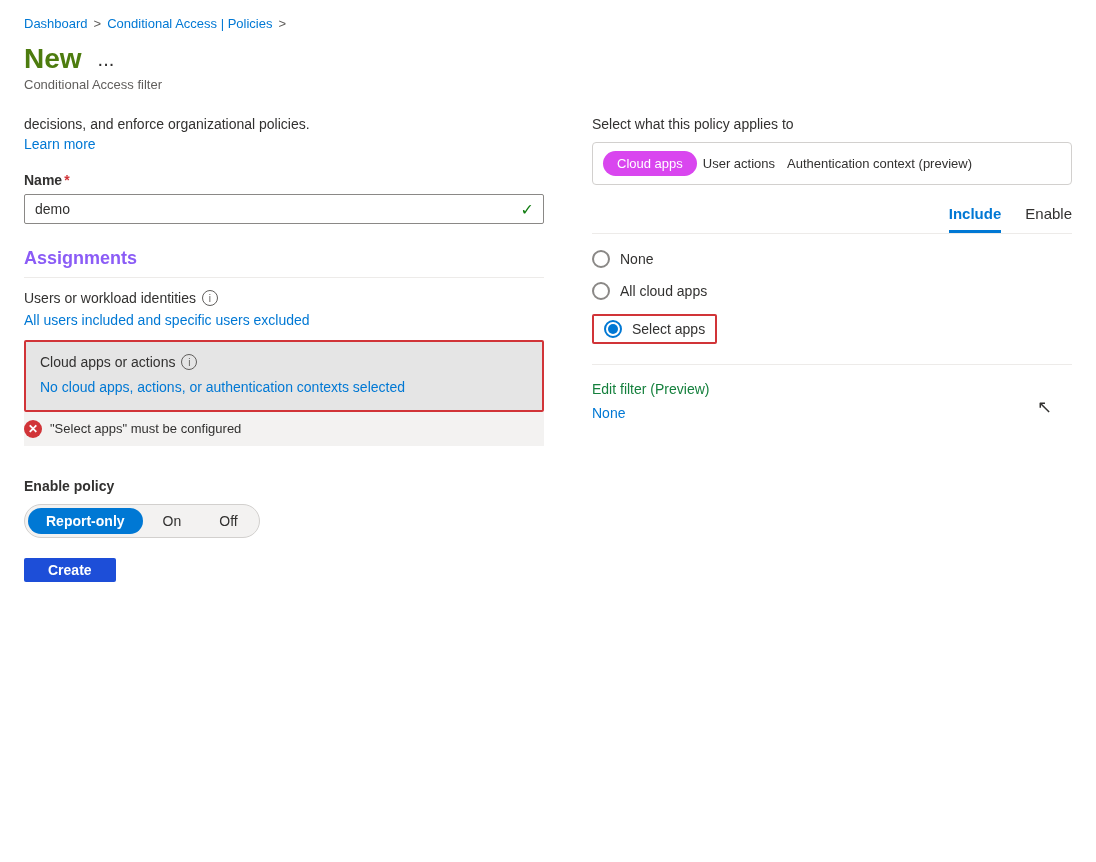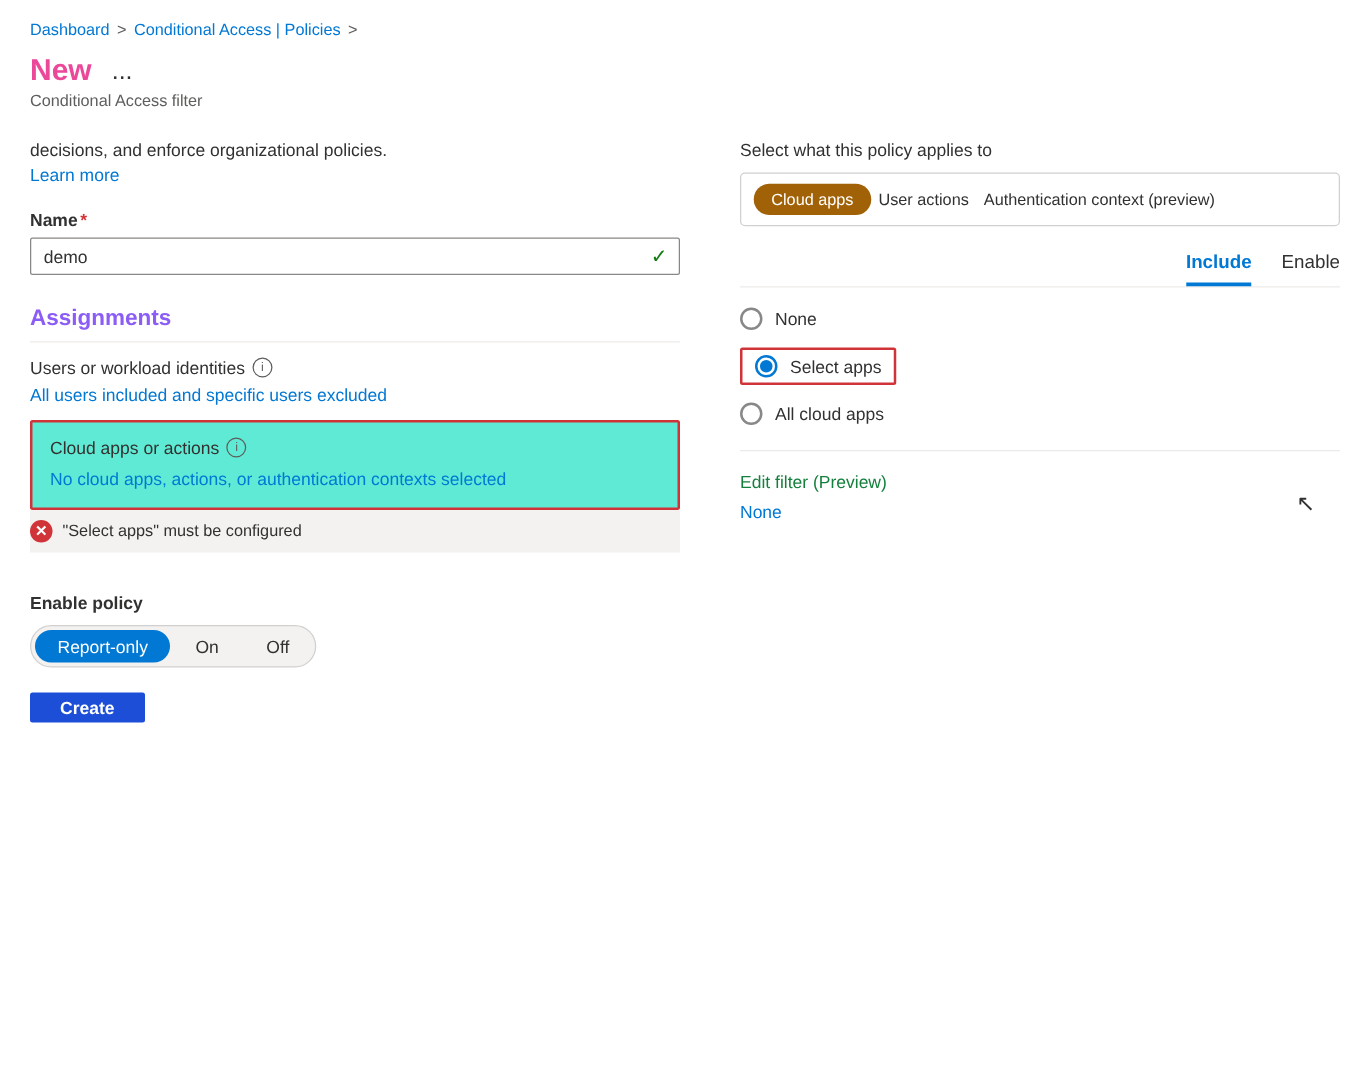--- a/index.html
+++ b/index.html
@@ -21,23 +21,23 @@
     .breadcrumb span { color: #605e5c; }
     .breadcrumb a { color: #0078d4; text-decoration: none; }
 
     .page-header {
       display: flex;
       align-items: center;
       gap: 10px;
       margin-bottom: 2px;
     }
     .page-title {
-      font-size: 24px;
-      font-weight: 600;
-      color: #ec4899;
+      font-size: 28px;
+      font-weight: 600;
+      color: #4d7c0f;
     }
     .ellipsis-btn {
       background: none;
       border: none;
       cursor: pointer;
       font-size: 20px;
       color: #323130;
       padding: 2px 6px;
       border-radius: 2px;
     }
@@ -139,21 +139,21 @@
       color: #0078d4;
       text-decoration: none;
       font-size: 14px;
     }
 
     .cloud-apps-box {
       border: 2px solid #d13438;
       border-radius: 2px;
       padding: 12px 14px;
       margin-top: 12px;
-      background: #5eead4;
+      background: #e5e5e5;
     }
     .cloud-apps-label {
       font-size: 14px;
       color: #323130;
       display: flex;
       align-items: center;
       gap: 6px;
       margin-bottom: 8px;
     }
     .cloud-apps-description {
@@ -209,21 +209,21 @@
       border-radius: 18px;
       font-size: 14px;
       cursor: pointer;
       border: none;
       background: none;
       color: #323130;
     }
     .toggle-option.active {
       background: #0078d4;
       color: white;
-      font-weight: 400;
+      font-weight: 700;
     }
 
     .create-btn {
       margin-top: 20px;
       background: #1d4ed8;
       color: white;
       border: none;
       border-radius: 2px;
       padding: 4px 24px;
       font-size: 14px;
@@ -250,21 +250,21 @@
     .tab-pill {
       padding: 5px 14px;
       border-radius: 14px;
       font-size: 13px;
       cursor: pointer;
       border: none;
       background: none;
       color: #323130;
     }
     .tab-pill.active {
-      background: #a16207;
+      background: #d946ef;
       color: white;
       font-weight: 500;
     }
     .tab-pill-text {
       padding: 5px 0;
       font-size: 13px;
       color: #323130;
       cursor: pointer;
       background: none;
       border: none;
@@ -431,29 +431,29 @@
       <button class="ie-tab">Enable</button>
     </div>
 
     
     <div class="radio-group">
       <label class="radio-item">
         <div class="radio-circle"></div>
         <span>None</span>
       </label>
       <label class="radio-item">
+        <div class="radio-circle"></div>
+        <span>All cloud apps</span>
+      </label>
+      <label class="radio-item">
         <div style="border: 2px solid #d13438; border-radius: 2px; padding: 4px 10px; display: flex; align-items: center; gap: 10px;">
           <div class="radio-circle checked"></div>
           <span>Select apps</span>
         </div>
       </label>
-      <label class="radio-item">
-        <div class="radio-circle"></div>
-        <span>All cloud apps</span>
-      </label>
     </div>
 
     
     <div style="position: absolute; right: 20px; top: 280px; font-size: 18px; color: #323130;">↖</div>
 
     <hr class="divider">
 
     
     <div class="edit-filter-label">Edit filter (Preview)</div>
     <a href="#" class="link-text">None</a>

